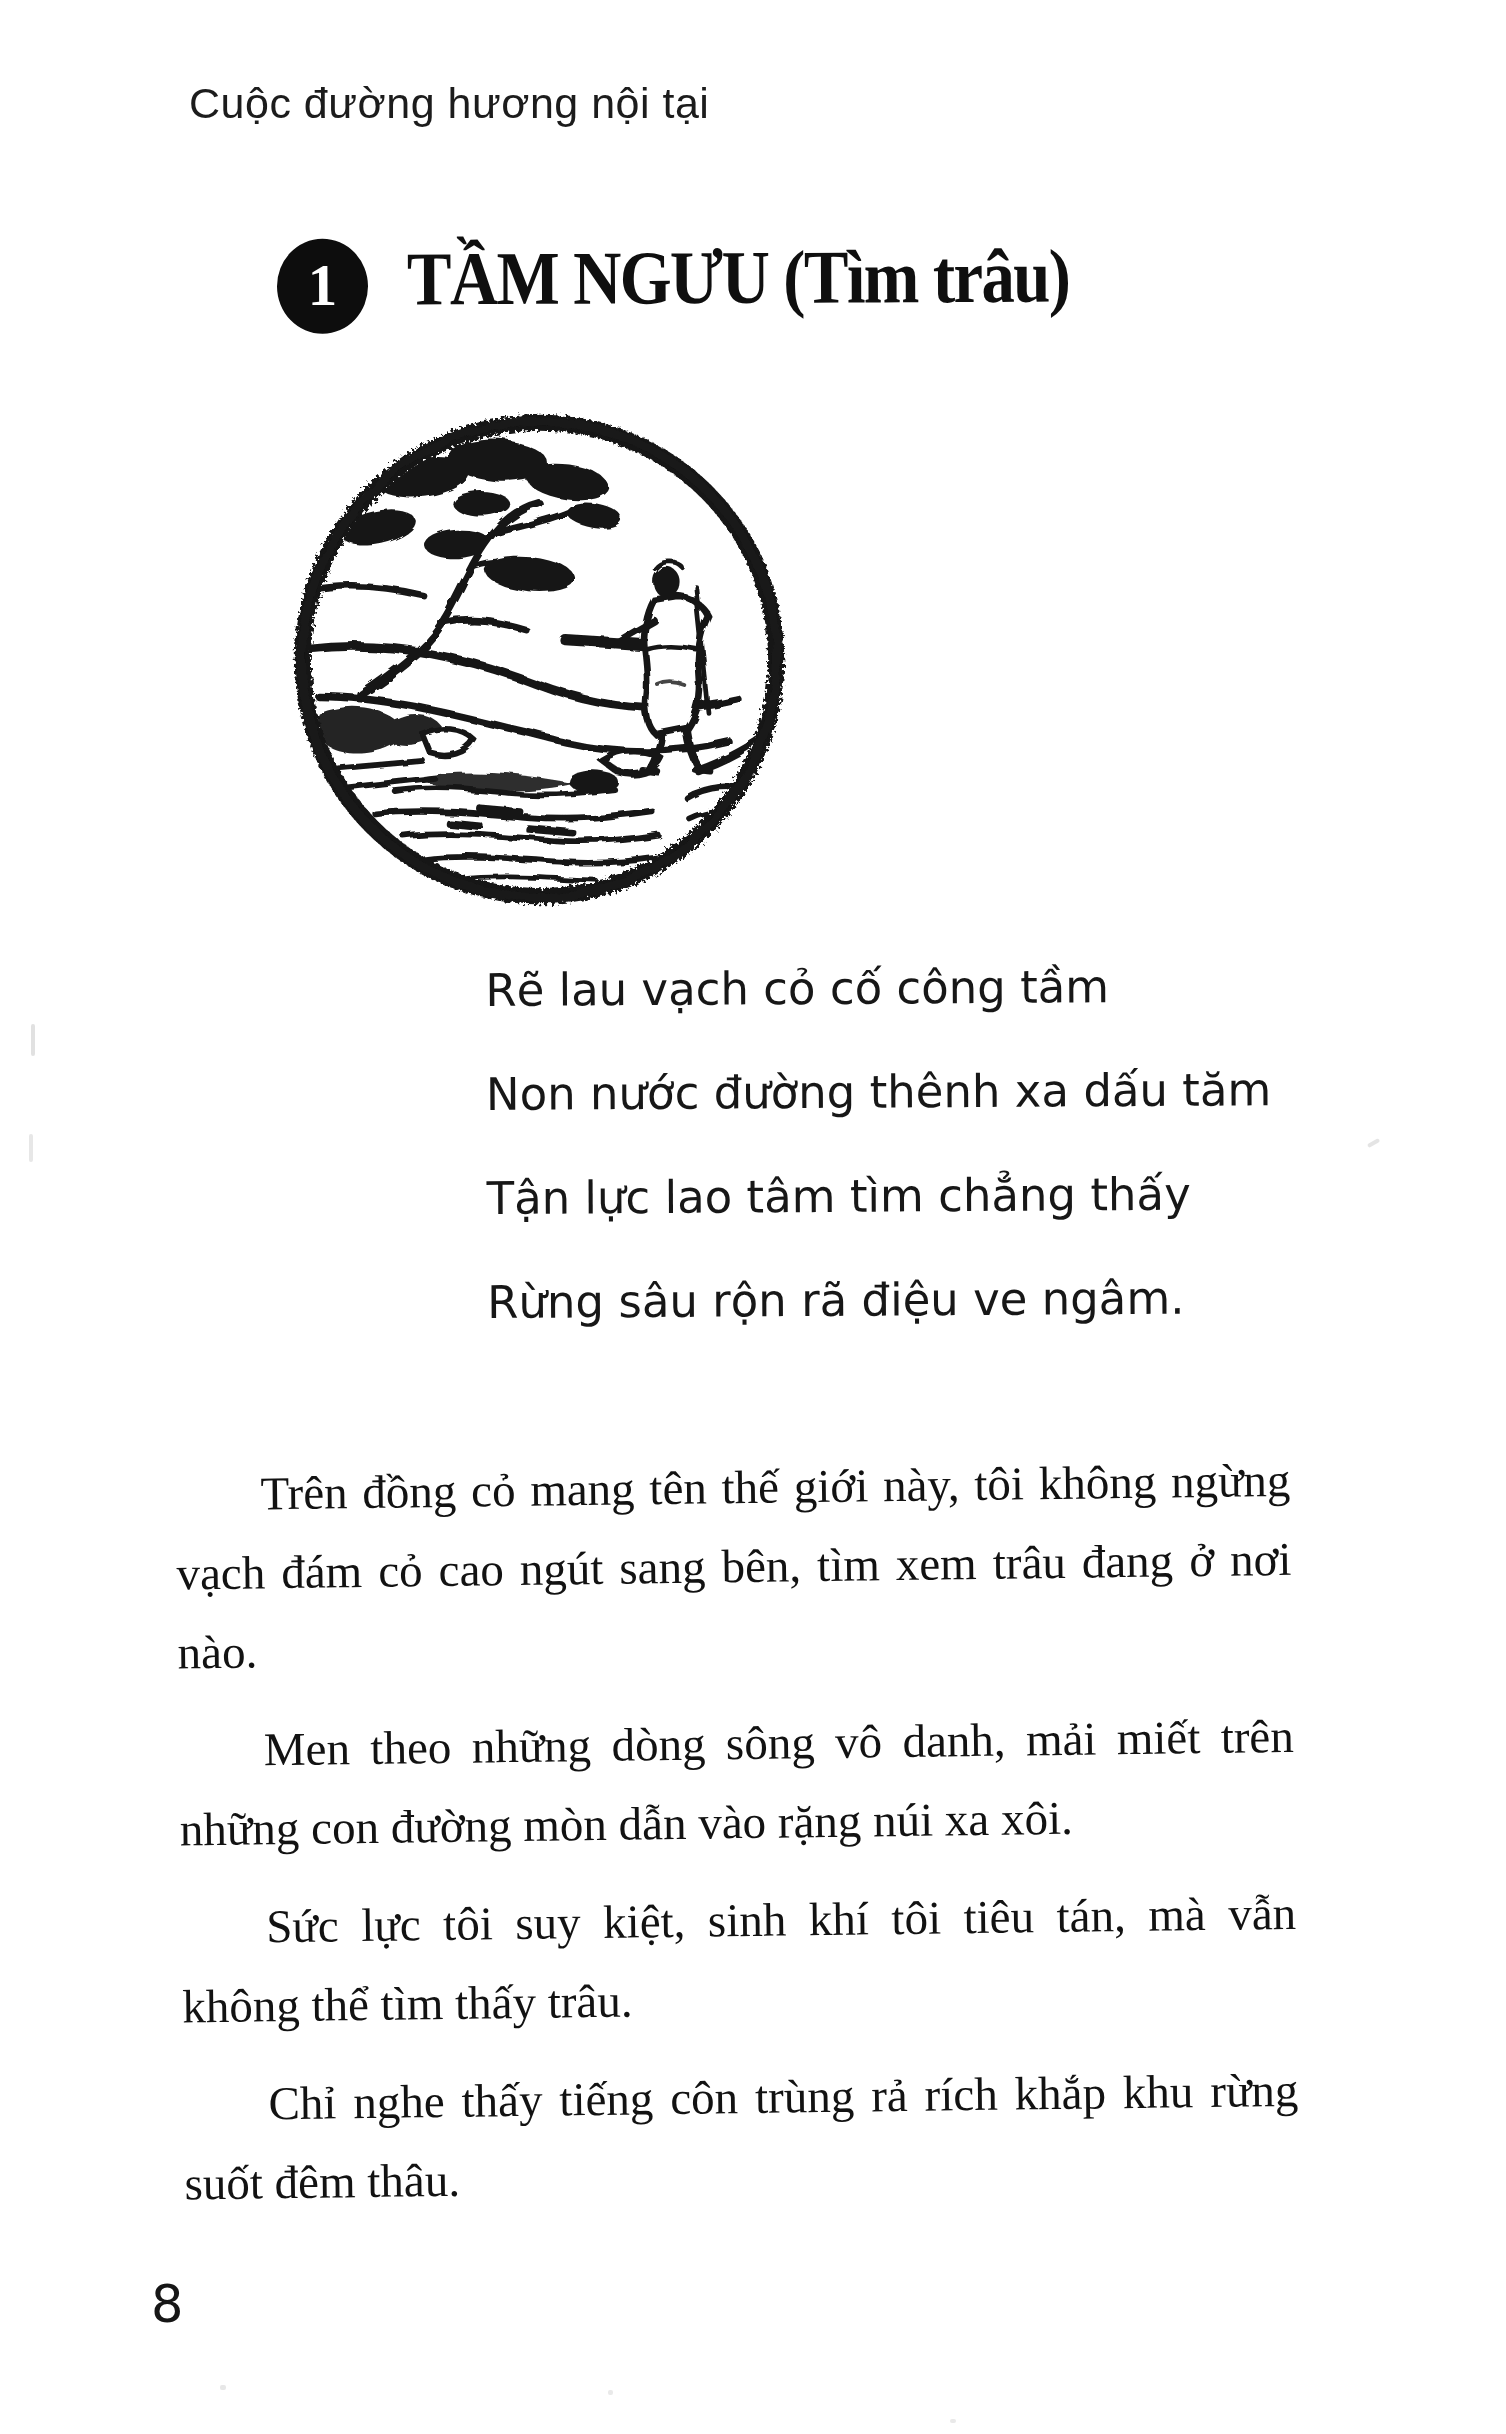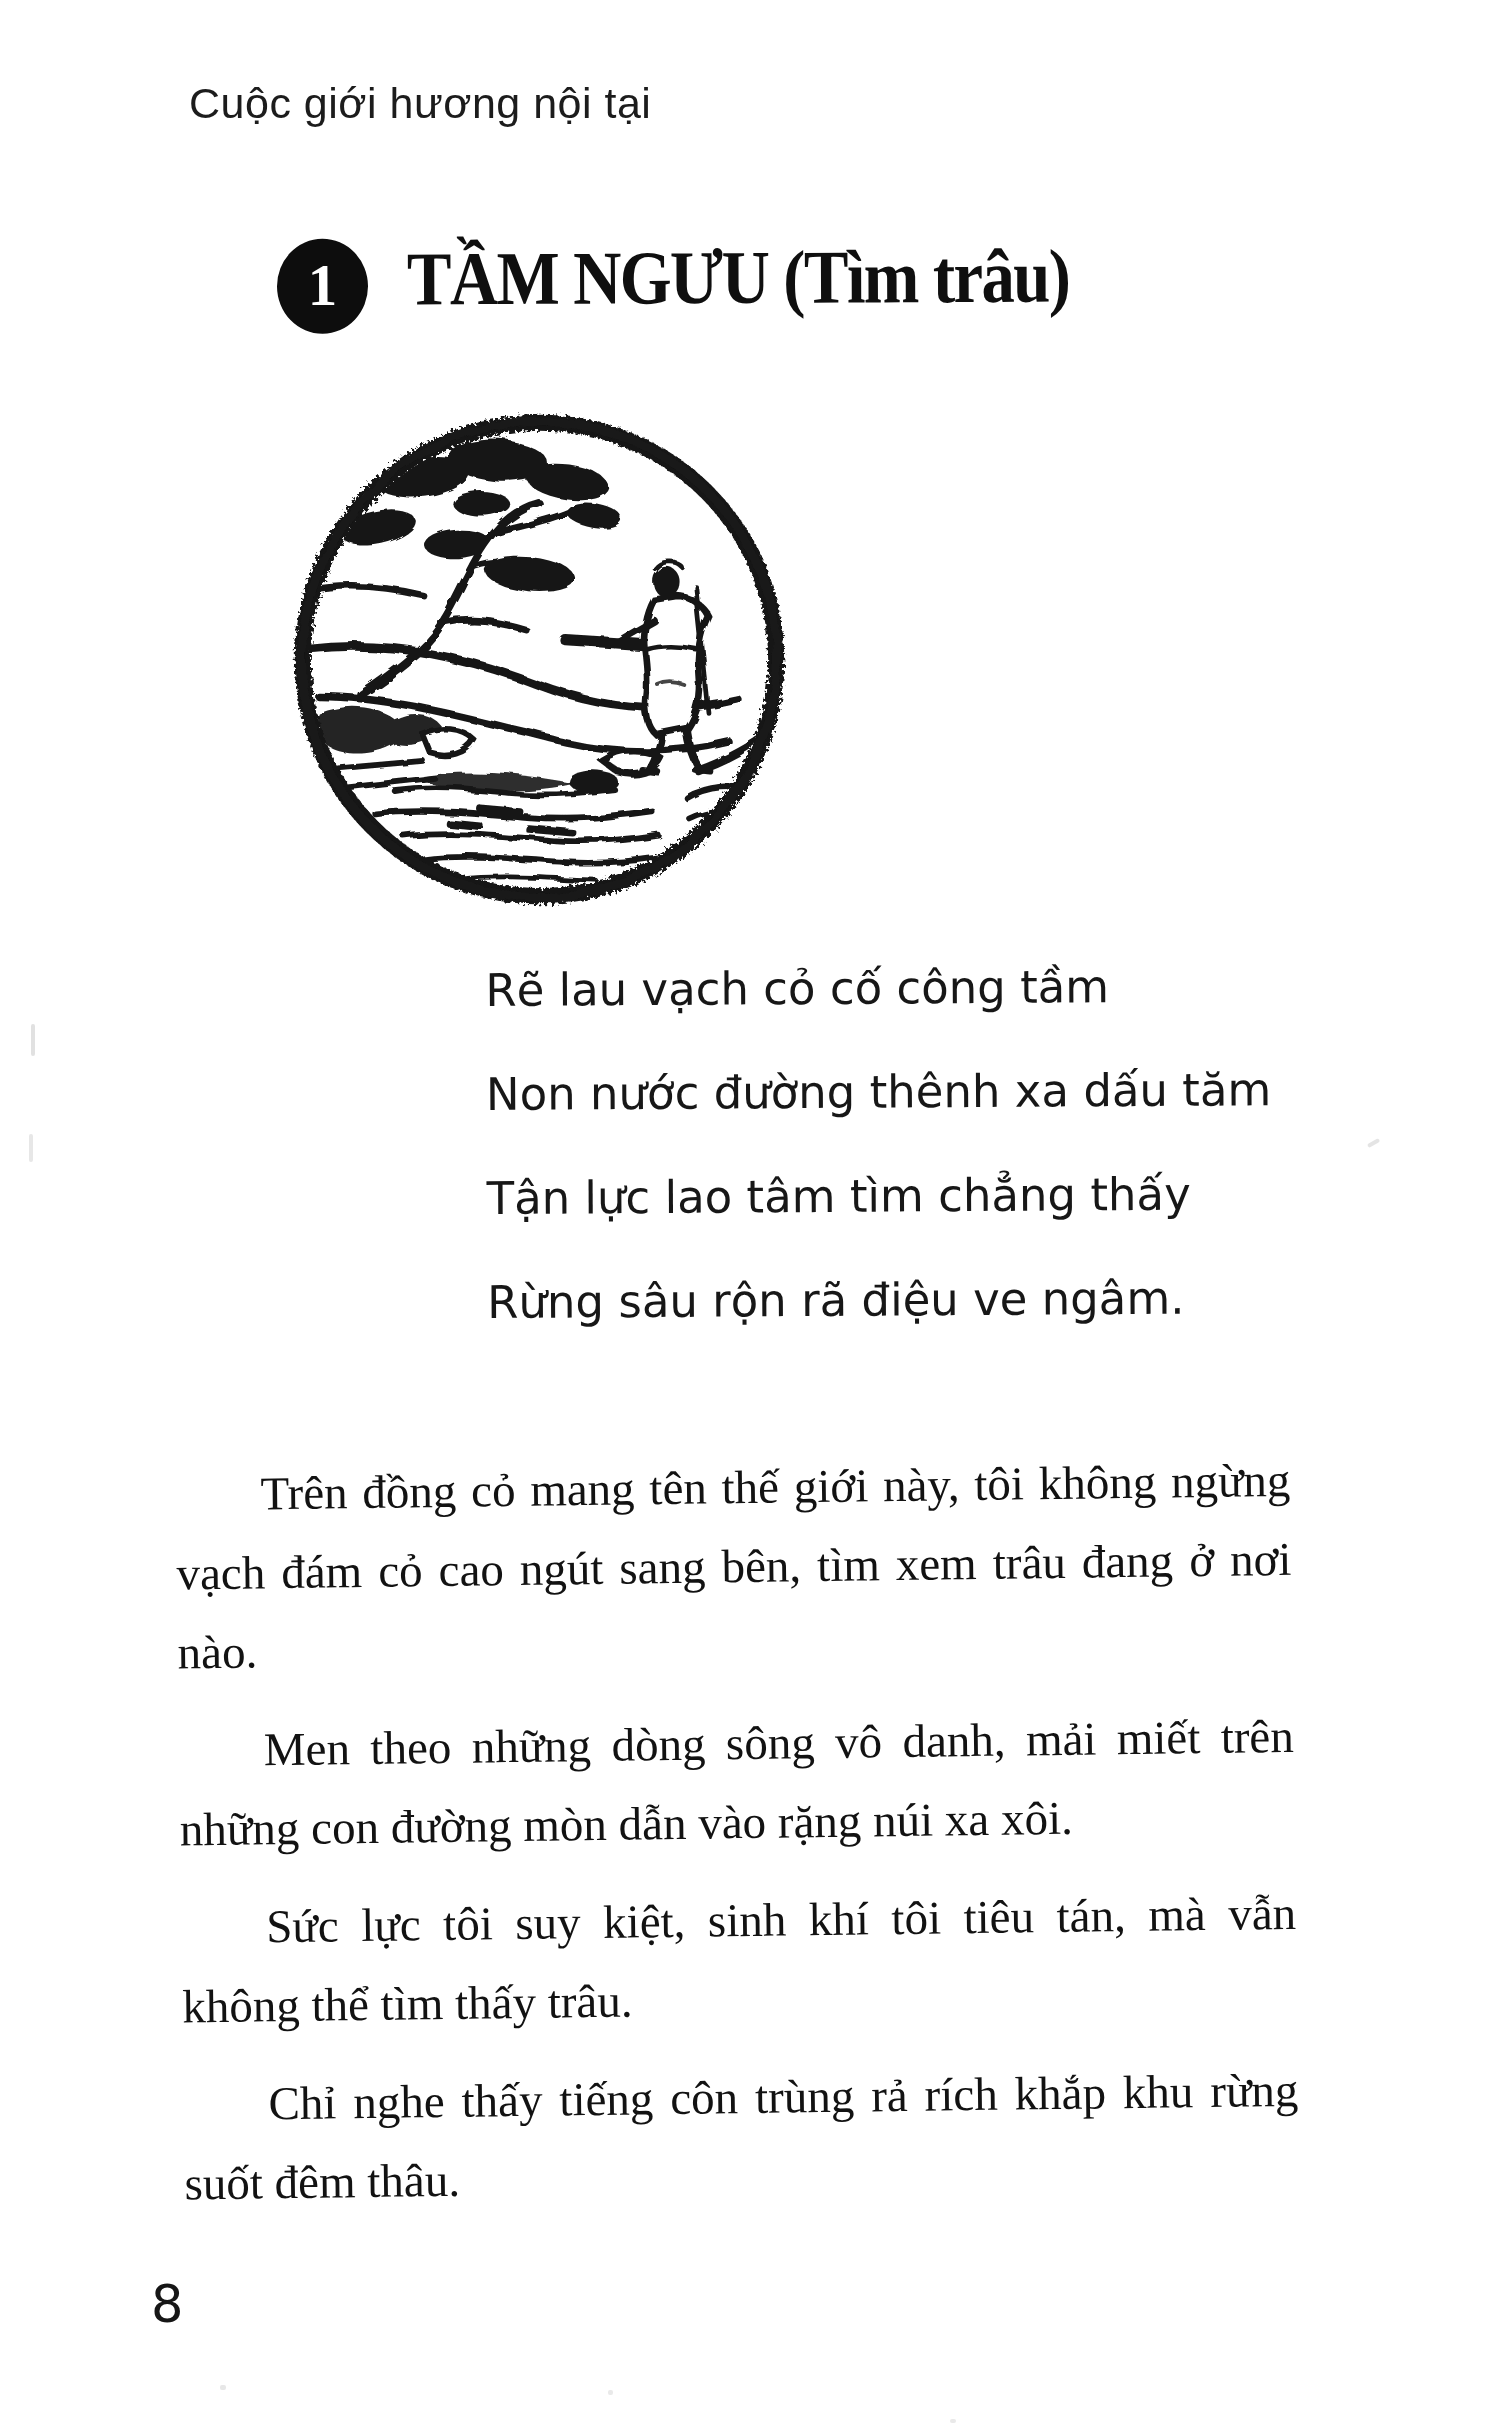--- a/index.html
+++ b/index.html
@@ -47,21 +47,21 @@
   .a1{left:31px;top:1024px;width:3.8px;height:32px;opacity:.55;}
   .a2{left:29px;top:1134px;width:3.8px;height:28px;opacity:.45;}
   .a3{left:1367px;top:1141px;width:13.2px;height:3.8px;opacity:.5;transform:rotate(-30deg);}
   .a4{left:220px;top:2385px;width:5.7px;height:4.7px;opacity:.45;}
   .a5{left:608px;top:2390px;width:4.7px;height:4.7px;opacity:.4;}
   .a6{left:950px;top:2419px;width:5.7px;height:3.8px;opacity:.4;}
 </style>
 </head>
 <body>
 
-<div class="running-header">Cuộc giới hương nội tại</div>
+<div class="running-header">Cuộc đường hương nội tại</div>
 
 <div class="chapter-row">
   <div class="chapter-badge">
     <span class="num">1</span>
   </div>
   <div class="chapter-title">TẦM NGƯU (Tìm trâu)</div>
 </div>
 
 <div class="illustration">
   <svg width="517" height="517" viewBox="0 0 546 546">

